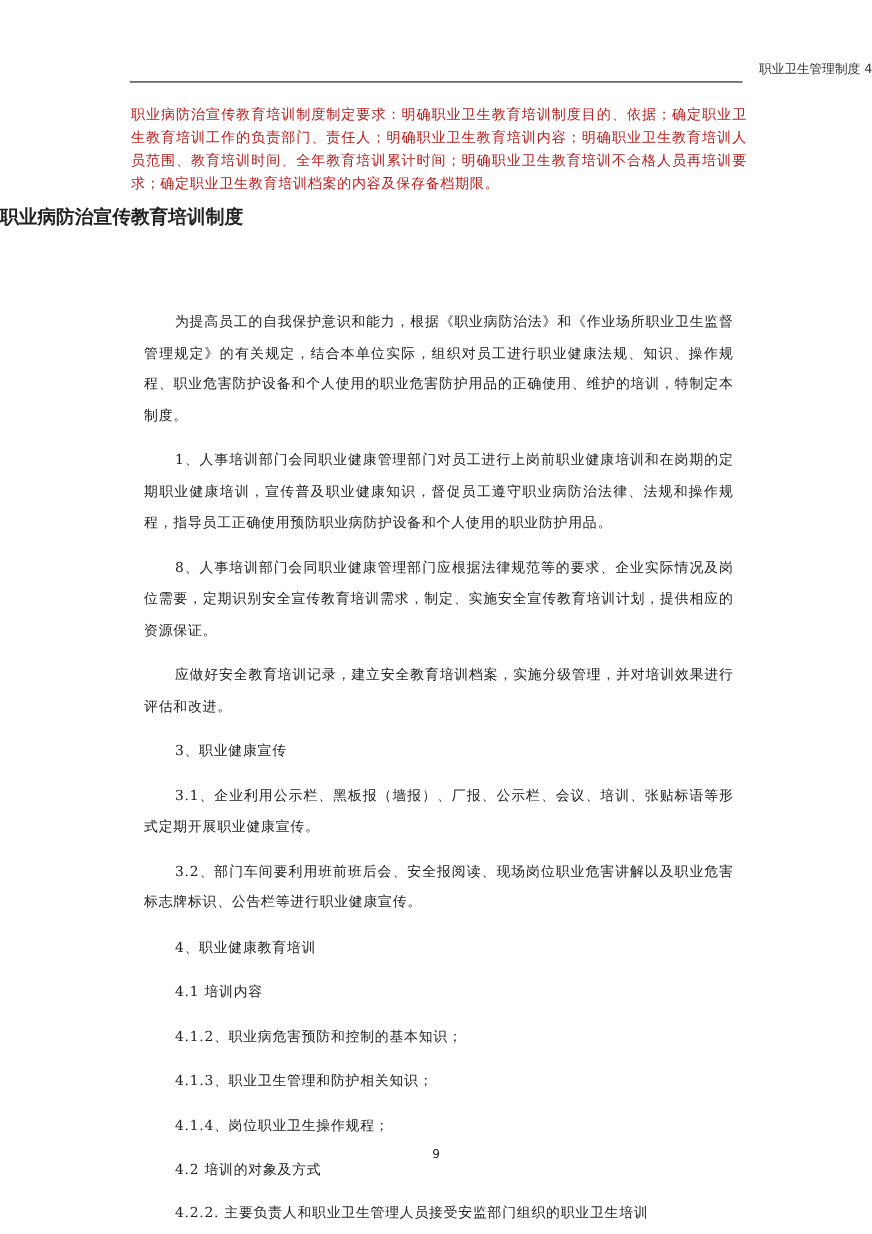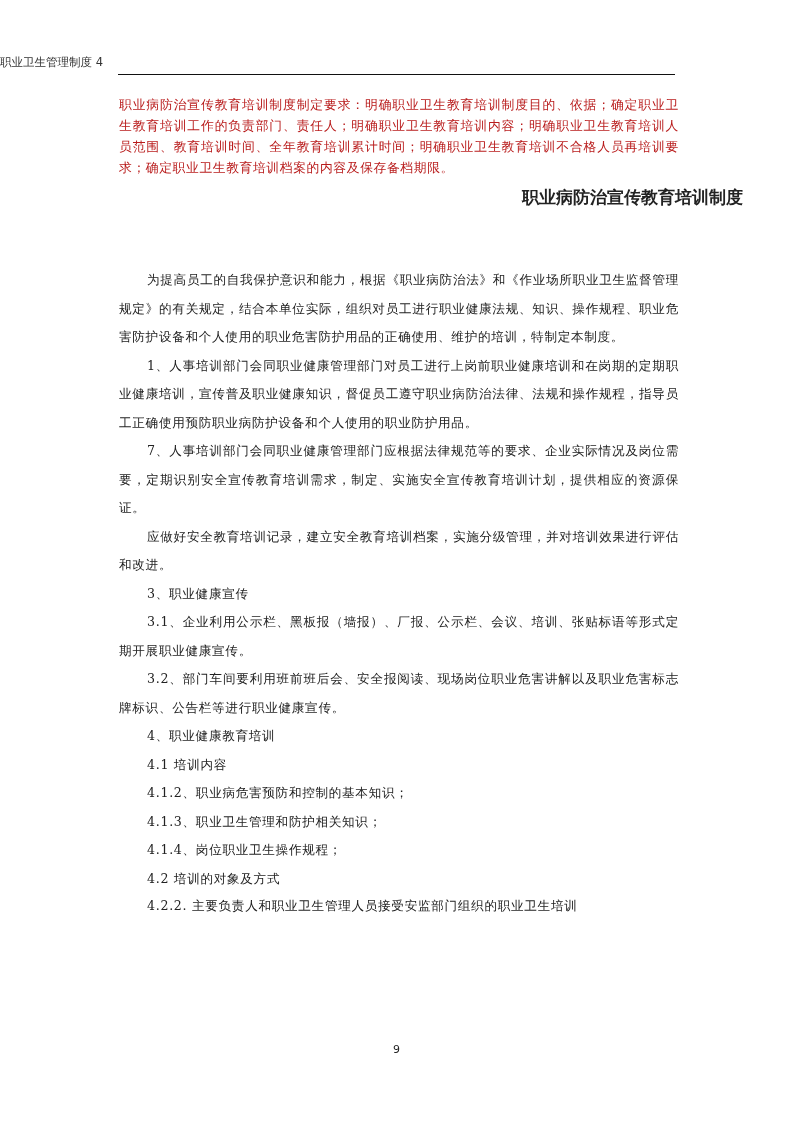--- a/index.html
+++ b/index.html
@@ -1,46 +1,46 @@
 <!DOCTYPE html>
 <html><head>
 <meta charset="utf-8">
 <style>
   html, body { margin: 0; padding: 0; background: #ffffff; }
   body { width: 793px; height: 1122px; position: relative; overflow: hidden;
          font-family: "DejaVu Serif", "Liberation Serif", serif; color: #222; }
-  .header-title { position: absolute; top: 55px; left: 0; width: 793px; text-align: left;
+  .header-title { position: absolute; top: 55px; left: 0; width: 793px; text-align: right;
                   font-family: "DejaVu Sans", "Liberation Sans", sans-serif; font-size: 11.5px; color: #333; }
   .header-rule { position: absolute; top: 74px; left: 118px; width: 557px; height: 0;
                  border-top: 1.2px solid #111; }
   .note { position: absolute; top: 94px; left: 119px; width: 560px; color: #b91c1c;
           font-size: 12.8px; line-height: 21px; letter-spacing: 0.6px; text-align: justify; }
-  .doc-title { position: absolute; top: 186px; left: 0; width: 743px; text-align: right;
+  .doc-title { position: absolute; top: 186px; left: 0; width: 743px; text-align: left;
                font-family: "DejaVu Sans", "Liberation Sans", sans-serif; font-size: 17px; font-weight: bold; color: #222; }
   .body { position: absolute; top: 266px; left: 119px; width: 560px; font-size: 12.6px; color: #222; }
-  .p { margin: 0; line-height: 28.5px; letter-spacing: 0.7px; text-align: justify; }
+  .p { margin: 12px; line-height: 28.5px; letter-spacing: 0.7px; text-align: justify; }
   .ind { text-indent: 28px; }
   .tight { line-height: 27px; }
   .page-num { position: absolute; top: 1043px; left: 0; width: 793px; text-align: center;
               font-family: "DejaVu Sans", "Liberation Sans", sans-serif; font-size: 11px; color: #222; }
 </style>
 </head>
 <body>
 
 <div class="header-title">职业卫生管理制度 4</div>
 <div class="header-rule"></div>
 
 <div class="note">职业病防治宣传教育培训制度制定要求：明确职业卫生教育培训制度目的、依据；确定职业卫生教育培训工作的负责部门、责任人；明确职业卫生教育培训内容；明确职业卫生教育培训人员范围、教育培训时间、全年教育培训累计时间；明确职业卫生教育培训不合格人员再培训要求；确定职业卫生教育培训档案的内容及保存备档期限。</div>
 
 <div class="doc-title">职业病防治宣传教育培训制度</div>
 
 <div class="body">
   <p class="p ind">为提高员工的自我保护意识和能力，根据《职业病防治法》和《作业场所职业卫生监督管理规定》的有关规定，结合本单位实际，组织对员工进行职业健康法规、知识、操作规程、职业危害防护设备和个人使用的职业危害防护用品的正确使用、维护的培训，特制定本制度。</p>
   <p class="p ind">1、人事培训部门会同职业健康管理部门对员工进行上岗前职业健康培训和在岗期的定期职业健康培训，宣传普及职业健康知识，督促员工遵守职业病防治法律、法规和操作规程，指导员工正确使用预防职业病防护设备和个人使用的职业防护用品。</p>
-  <p class="p ind">7、人事培训部门会同职业健康管理部门应根据法律规范等的要求、企业实际情况及岗位需要，定期识别安全宣传教育培训需求，制定、实施安全宣传教育培训计划，提供相应的资源保证。</p>
+  <p class="p ind">8、人事培训部门会同职业健康管理部门应根据法律规范等的要求、企业实际情况及岗位需要，定期识别安全宣传教育培训需求，制定、实施安全宣传教育培训计划，提供相应的资源保证。</p>
   <p class="p ind">应做好安全教育培训记录，建立安全教育培训档案，实施分级管理，并对培训效果进行评估和改进。</p>
   <p class="p ind">3、职业健康宣传</p>
   <p class="p ind">3.1、企业利用公示栏、黑板报（墙报）、厂报、公示栏、会议、培训、张贴标语等形式定期开展职业健康宣传。</p>
   <p class="p ind">3.2、部门车间要利用班前班后会、安全报阅读、现场岗位职业危害讲解以及职业危害标志牌标识、公告栏等进行职业健康宣传。</p>
   <p class="p ind">4、职业健康教育培训</p>
   <p class="p ind">4.1 培训内容</p>
   <p class="p ind">4.1.2、职业病危害预防和控制的基本知识；</p>
   <p class="p ind">4.1.3、职业卫生管理和防护相关知识；</p>
   <p class="p ind">4.1.4、岗位职业卫生操作规程；</p>
   <p class="p ind tight">4.2 培训的对象及方式</p>

